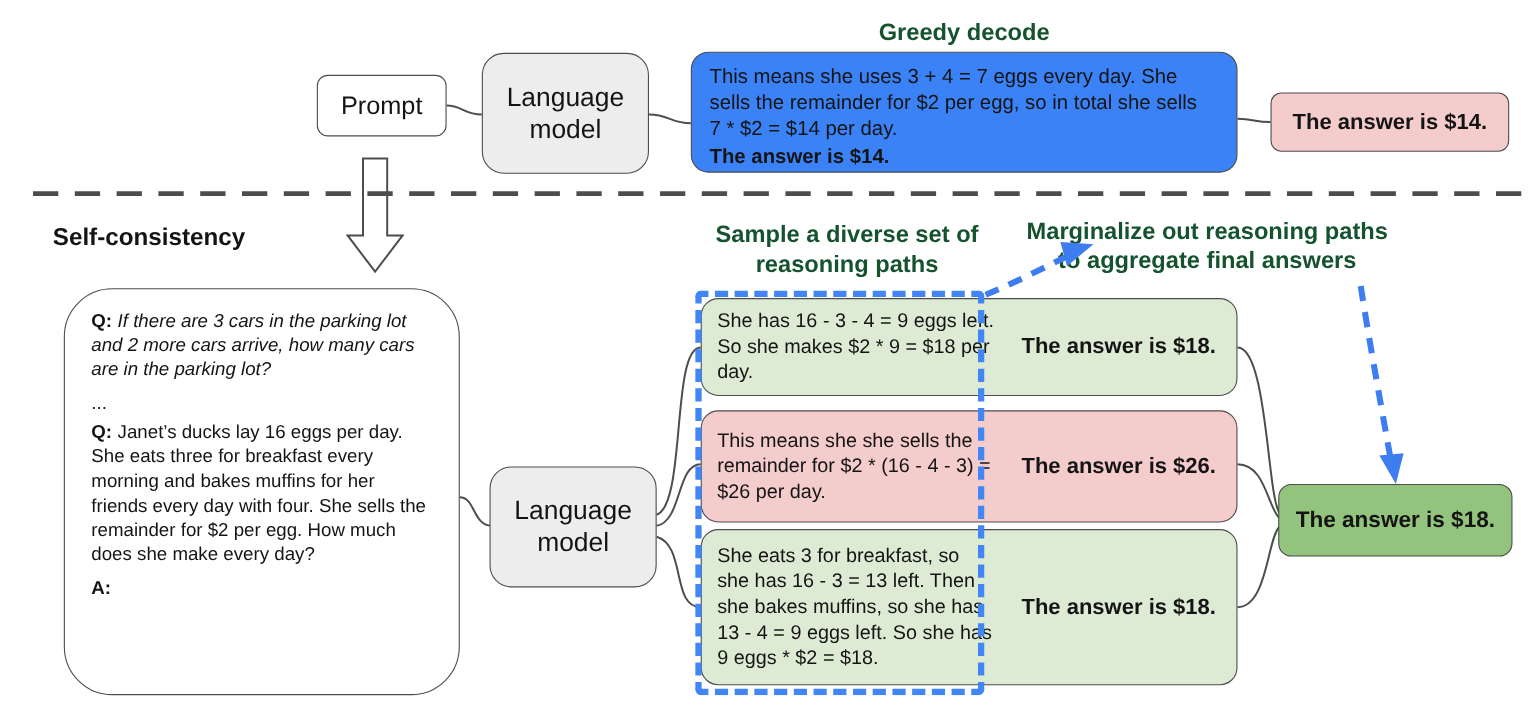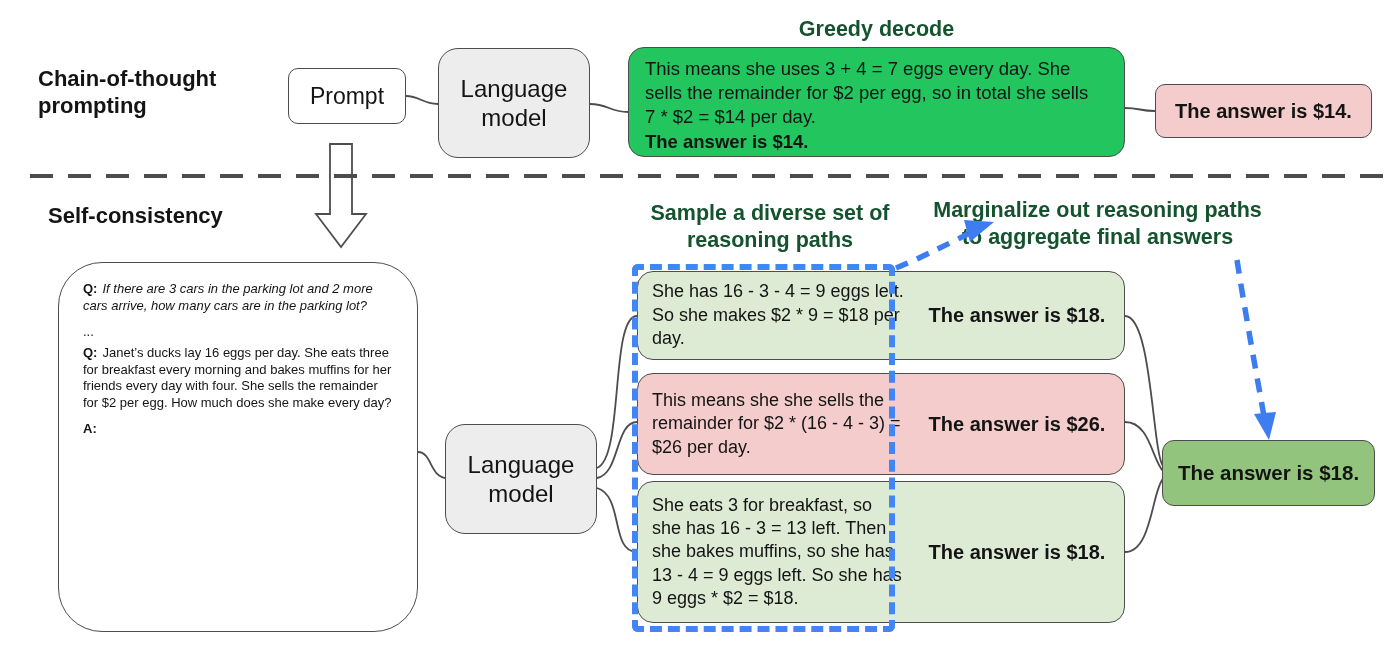--- a/index.html
+++ b/index.html
@@ -17,31 +17,31 @@
   .section-label{font-weight:bold;font-size:22px;line-height:1.22;z-index:2;}
   .blue-label{
     position:absolute;color:#14532d;font-weight:bold;font-size:21.5px;
     line-height:1.25;text-align:center;z-index:2;box-sizing:border-box;
   }
   .prompt-box{left:288px;top:68px;width:118px;height:56px;border-radius:10px;font-size:23px;background:#fff;}
   .lm-box{background:#EDEDED;border-radius:20px;font-size:24px;line-height:1.22;padding:14px;}
   .lm-top{left:438px;top:48px;width:152px;height:110px;}
   .lm-bottom{left:445px;top:424px;width:152px;height:110px;}
   .cot-output{
-    left:628px;top:47px;width:497px;height:110px;background:#22c55e;border-radius:16px;
+    left:628px;top:47px;width:497px;height:110px;background:#3b82f6;border-radius:16px;
     align-items:flex-start;justify-content:flex-start;text-align:left;
     font-size:18.5px;line-height:1.31;padding:9px 16px;
   }
   .cot-output .body-wrap{width:445px;}
   .answer-pill{font-weight:bold;font-size:20px;}
   .cot-answer{left:1155px;top:84px;width:217px;height:54px;background:#F4CCCC;border-radius:10px;}
   .final-answer{left:1162px;top:440px;width:213px;height:66px;background:#93C47D;border-radius:12px;font-size:20.5px;}
   .bubble{
     left:58px;top:262px;width:360px;height:370px;border:1.8px solid #4d4d4d;border-radius:44px;
-    background:#fff;padding:18px 24px;font-size:13px;line-height:1.3;z-index:2;
+    background:#fff;padding:18px 24px;font-size:17px;line-height:1.3;z-index:2;
   }
   .bubble p{margin:0 0 9px 0;}
   .bubble p.tight{margin:0 0 4px 0;}
   .bubble b{margin-right:5px;}
   .path-row{
     position:absolute;left:637px;width:488px;border:1.8px solid #4d4d4d;border-radius:16px;
     display:flex;box-sizing:border-box;z-index:2;
   }
   .row-0{top:271px;height:89px;background:#DDEBD5;}
   .row-1{top:373px;height:102px;background:#F4CCCC;}
@@ -75,21 +75,20 @@
       <path d="M418,452 C432,452 430,478 447,478"></path>
       <path d="M597,468 C624,458 610,316 637,316"></path>
       <path d="M597,478 C620,474 615,422 637,422"></path>
       <path d="M597,488 C624,496 610,552 637,552"></path>
       <path d="M1125,316 C1152,316 1152,450 1163,466"></path>
       <path d="M1125,422 C1150,422 1152,460 1163,471"></path>
       <path d="M1125,552 C1152,552 1152,490 1163,479"></path>
     </g>
   </svg>
 
-  <div class="section-label label-cot">Chain-of-thought prompting</div>
 
   <div class="box prompt-box">
     <span>Prompt</span>
   </div>
 
   <div class="box lm-box lm-top">
     <span>Language model</span>
   </div>
 
   <div class="blue-label greedy-label">Greedy decode</div>

